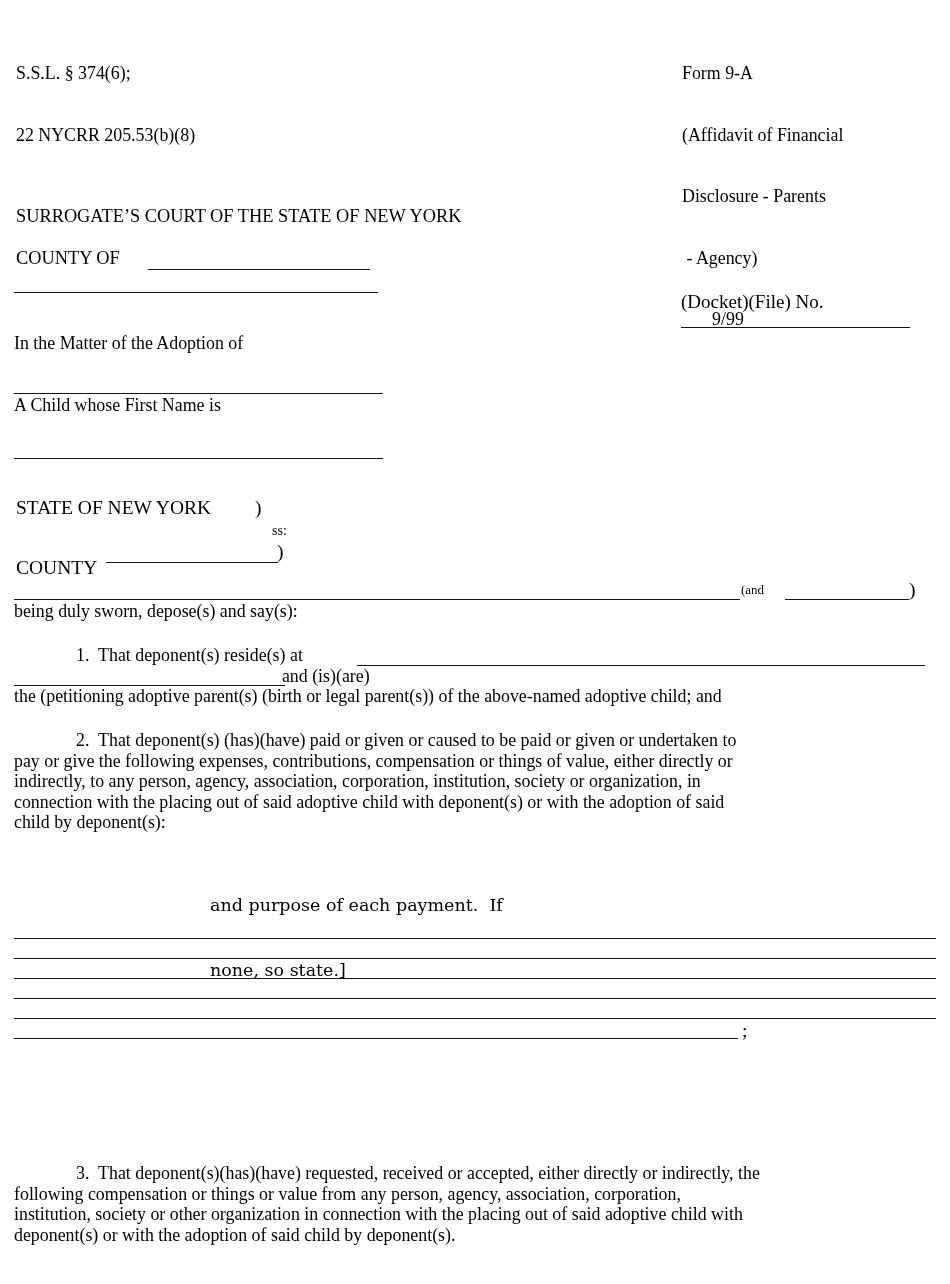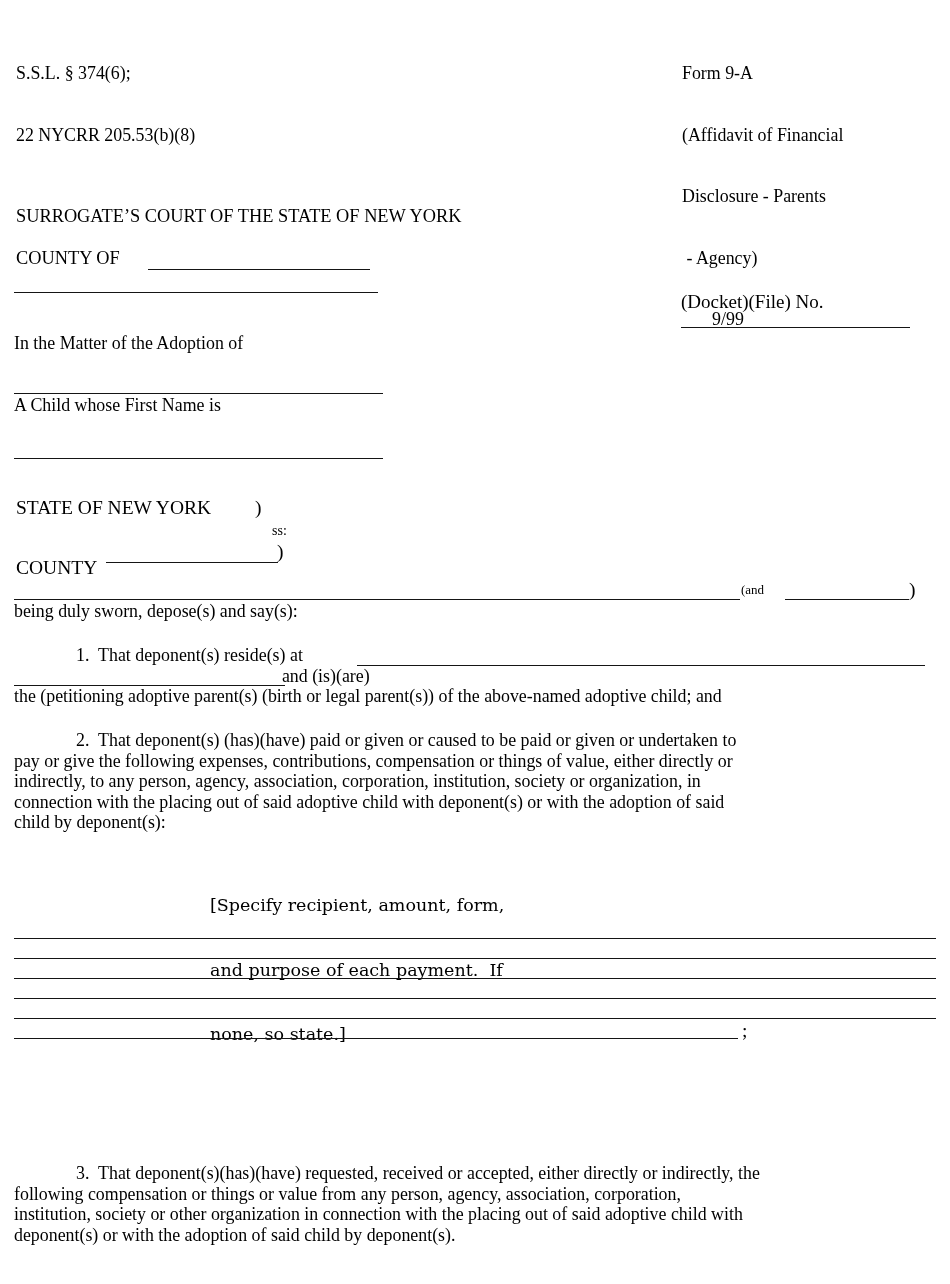--- a/index.html
+++ b/index.html
@@ -122,21 +122,20 @@
 
   <div class="para narrow" style="left:14px; top:730px; width:940px;">
     <span class="ln" style="padding-left:66px;">2.  That deponent(s) (has)(have) paid or given or caused to be paid or given or undertaken to</span>
     <span class="ln">pay or give the following expenses, contributions, compensation or things of value, either directly or</span>
     <span class="ln">indirectly, to any person, agency, association, corporation, institution, society or organization, in</span>
     <span class="ln">connection with the placing out of said adoptive child with deponent(s) or with the adoption of said</span>
     <span class="ln">child by deponent(s):</span>
   </div>
 
   <div class="blk wide" style="left:210px; top:852px; line-height:21.5px;">
-    <span class="hdr-line">[Specify recipient, amount, form,</span>
     <span class="hdr-line">and purpose of each payment.  If</span>
     <span class="hdr-line">none, so state.]</span>
   </div>
 
   <div class="rule" style="left:14px; top:938px; width:922px;"></div>
   <div class="rule" style="left:14px; top:958px; width:922px;"></div>
   <div class="rule" style="left:14px; top:978px; width:922px;"></div>
   <div class="rule" style="left:14px; top:998px; width:922px;"></div>
   <div class="rule" style="left:14px; top:1018px; width:922px;"></div>
   <div class="rule" style="left:14px; top:1038px; width:724px;"></div>

